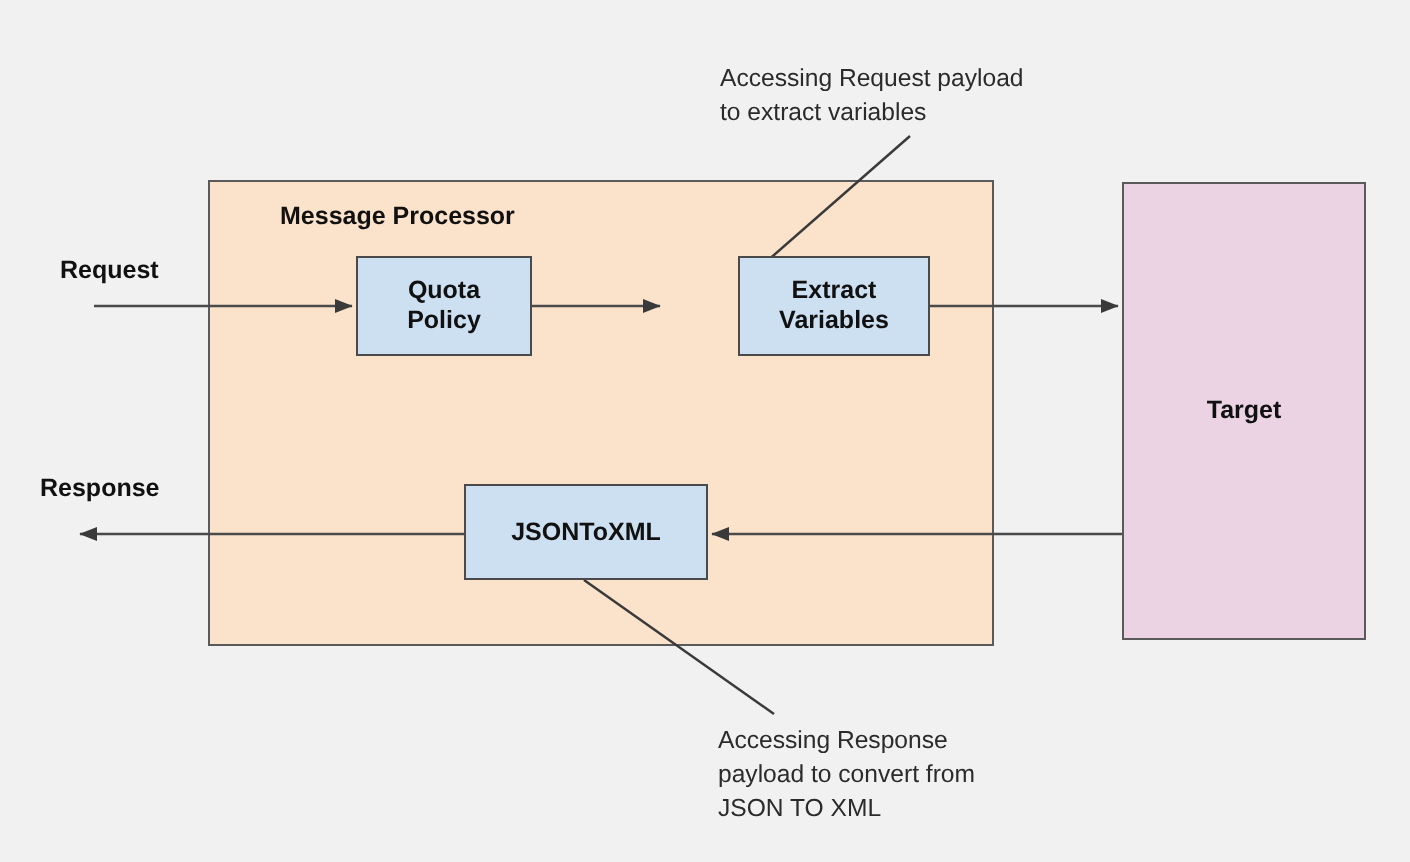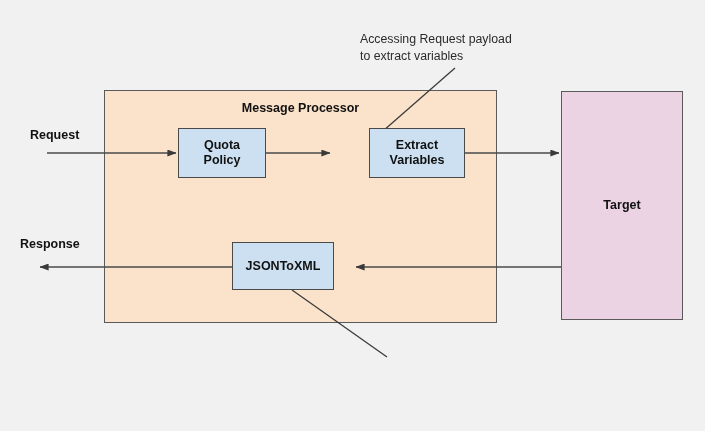--- a/index.html
+++ b/index.html
@@ -43,24 +43,25 @@
     width: 393px;
     height: 233px;
     background: #fbe2ca;
     border: 1.3px solid #5a5a5a;
   }
   #container-title {
     position: absolute;
     left: 104px;
     top: 101px;
     width: 393px;
-    text-align: center;
+    text-align: left;
     font-size: 12.5px;
     font-weight: bold;
     color: #111111;
+    padding-left: 36px;
   }
   #quota-policy {
     left: 178px;
     top: 128px;
     width: 88px;
     height: 50px;
     background: #cce0f2;
     border: 1.3px solid #4a4a4a;
     font-size: 12.5px;
   }
@@ -70,21 +71,21 @@
     width: 96px;
     height: 50px;
     background: #cce0f2;
     border: 1.3px solid #4a4a4a;
     font-size: 12.5px;
     margin-left: 37px;
   }
   #jsontoxml {
     left: 232px;
     top: 242px;
-    width: 102px;
+    width: 122px;
     height: 48px;
     background: #cce0f2;
     border: 1.3px solid #4a4a4a;
     font-size: 12.5px;
   }
   #target-box {
     left: 561px;
     top: 91px;
     width: 122px;
     height: 229px;
@@ -175,14 +176,17 @@
 
   <div class="node" id="target-box">
     <span>Target</span>
   </div>
 
   <div class="edge-label" id="request-label">Request</div>
   <div class="edge-label" id="response-label">Response</div>
 
   <div class="annotation" id="annotation-request">Accessing Request payload
 to extract variables</div>
+  <div class="annotation" id="annotation-response">Accessing Response
+payload to convert from
+JSON TO XML</div>
 
 </div>
 
 </body></html>

